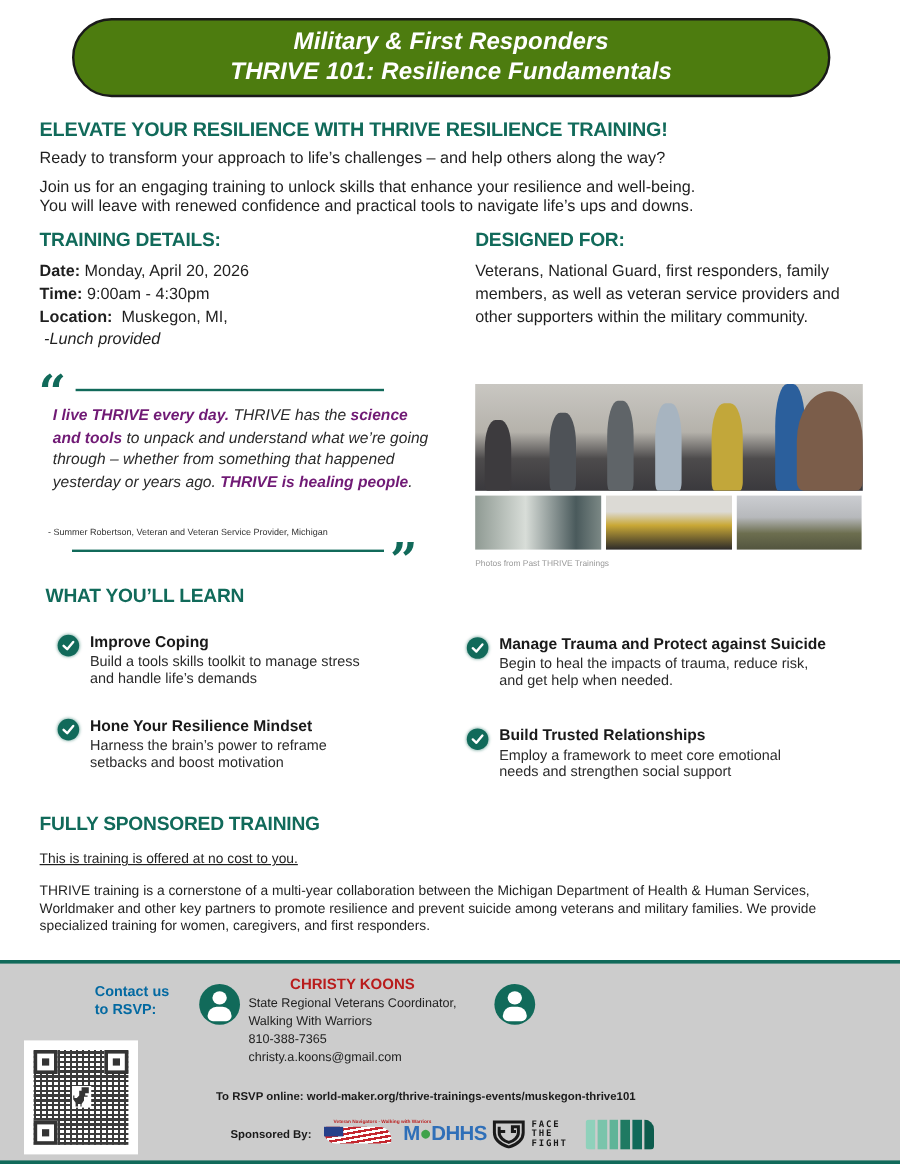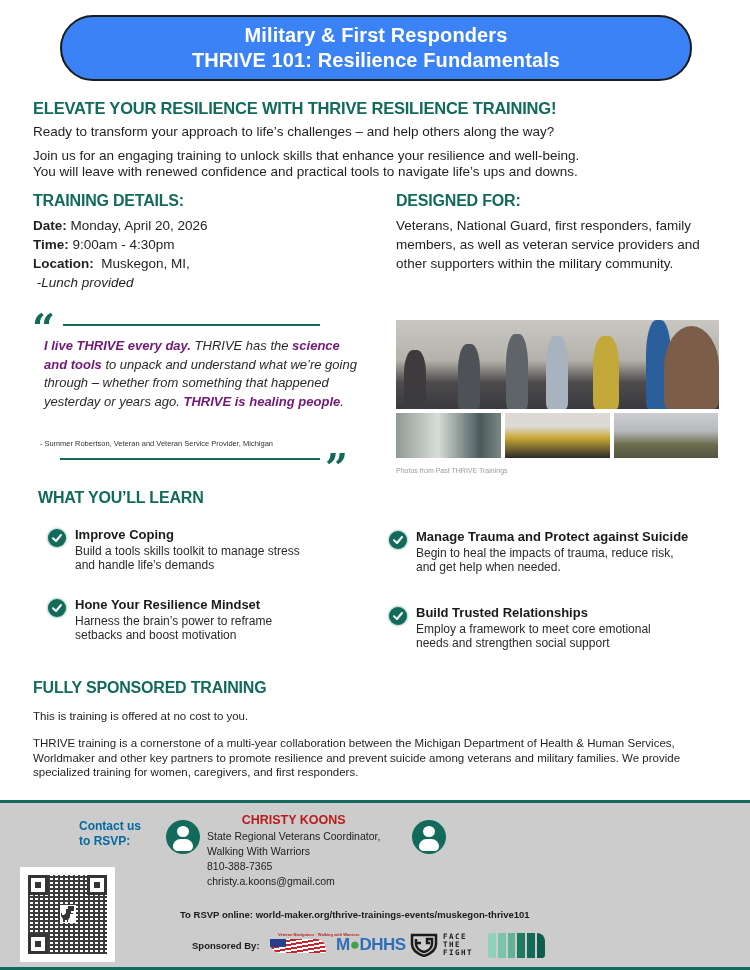--- a/index.html
+++ b/index.html
@@ -1,22 +1,22 @@
 <!DOCTYPE html>
 <html><head>
 <meta charset="utf-8">
 <style>
   * { box-sizing: border-box; margin: 0; padding: 0; }
   html, body { width: 750px; height: 970px; background: #ffffff; overflow: hidden; }
   body { font-family: "Liberation Sans", sans-serif; color: #1f1f1f; position: relative; }
 
   .banner {
     position: absolute; left: 60px; top: 15px; width: 632px; height: 66px;
-    background: #3b82f6; border: 2px solid #1a1a1a; border-radius: 34px;
-    text-align: center; color: #ffffff; font-weight: bold;
+    background: #4d7c0f; border: 2px solid #1a1a1a; border-radius: 34px;
+    text-align: center; color: #ffffff; font-style: italic; font-weight: bold;
     font-size: 20px; line-height: 25px; padding-top: 6px;
   }
   .banner div { letter-spacing: 0.1px; }
 
   .h-green { color: #116a5a; font-weight: bold; text-transform: uppercase; }
   .sec-title { position: absolute; left: 33px; font-size: 16px; letter-spacing: -0.2px; }
   .para { position: absolute; left: 33px; font-size: 13.5px; line-height: 18px; color: #1f1f1f; }
 
   .details { position: absolute; left: 33px; top: 216px; font-size: 13.5px; line-height: 19px; }
   .details b { font-weight: bold; }
@@ -166,21 +166,21 @@
   <span class="check">
       <svg width="12" height="12" viewBox="0 0 12 12">
         <path d="M2 6.2 L5 9 L10 3" stroke="#fff" stroke-width="2" fill="none" stroke-linecap="round" stroke-linejoin="round"></path>
       </svg>
     </span>
   <div class="learn-title">Build Trusted Relationships</div>
   <div class="learn-desc" style="width:260px;">Employ a framework to meet core emotional needs and strengthen social support</div>
 </div>
 
 <div class="sec-title h-green" style="top:679px;">FULLY SPONSORED TRAINING</div>
-<div class="para" style="top:707px; font-size:11.5px;">This is training is offered at no cost to you.</div>
+<div class="para" style="top:707px; font-size:11.5px;text-decoration:underline;">This is training is offered at no cost to you.</div>
 <div class="para" style="top:736px; width:690px; font-size:11.5px; line-height:14.5px;">THRIVE training is a cornerstone of a multi-year collaboration between the Michigan Department of Health &amp; Human Services, Worldmaker and other key partners to promote resilience and prevent suicide among veterans and military families. We provide specialized training for women, caregivers, and first responders.</div>
 
 <div class="footer">
   <div class="contact-label">
     <div>Contact us</div>
     <div>to RSVP:</div>
   </div>
 
   <div class="avatar" style="left:166px; top:17px;">
       <span class="head"></span>

